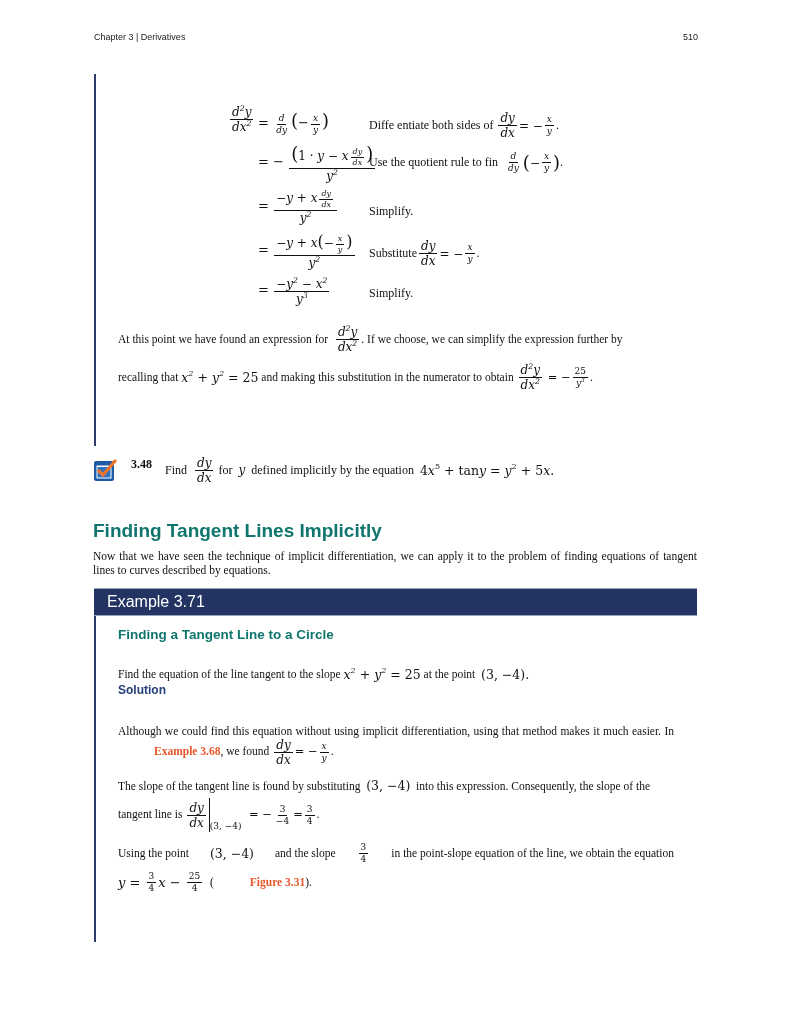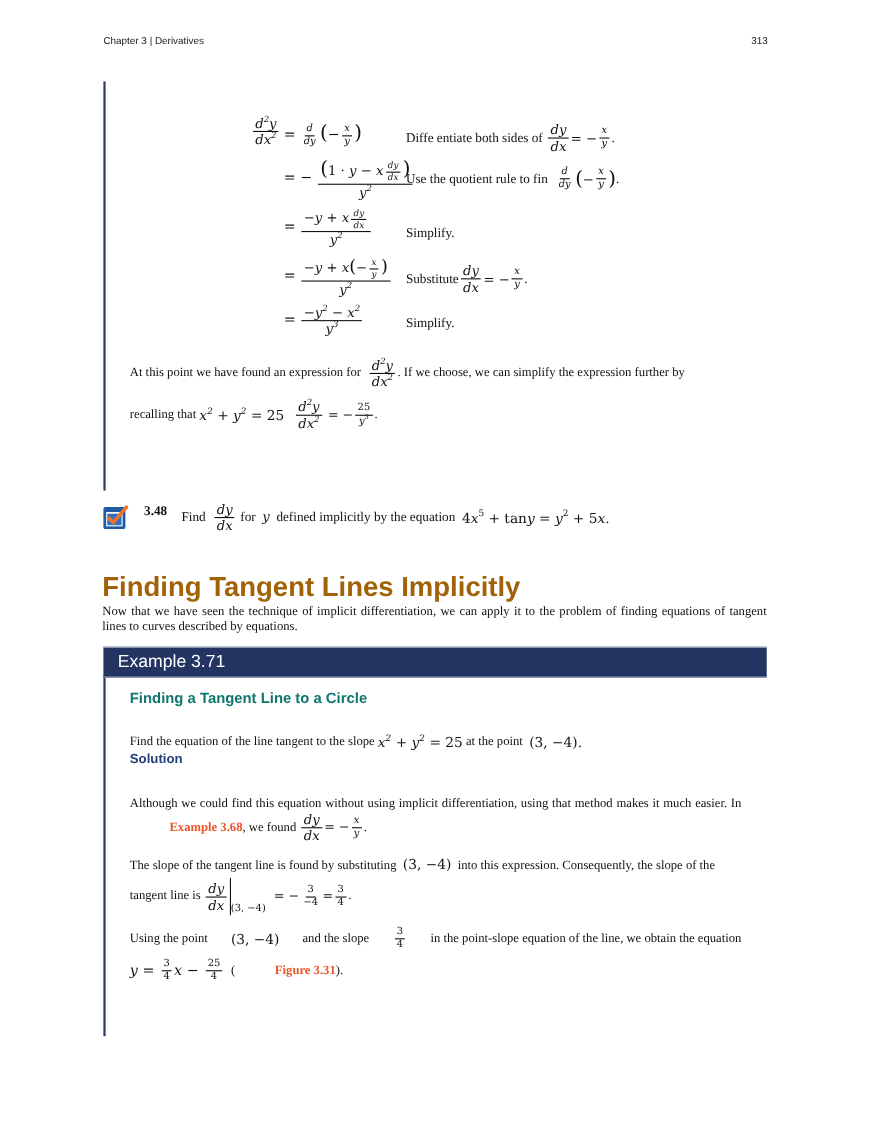--- a/index.html
+++ b/index.html
@@ -15,34 +15,34 @@
   .frac .num { padding:0 2px 1px; border-bottom:1px solid #111; }
   .frac .den { padding:1px 2px 0; }
   .frac.sm { font-size:9px; }
   .frac.md { font-size:12px; }
   sup { font-size:0.65em; vertical-align:0.7em; line-height:0; }
   .lhs { position:absolute; font-size:12px; }
   .eqs { position:absolute; left:258px; font-size:13px; }
   .note { position:absolute; left:369px; font-size:12px; display:flex; align-items:center; }
   .para { position:absolute; font-size:11.5px; line-height:1.2; text-align:justify; }
   .link { color:#e8562a; font-family:Liberation Serif, serif; font-weight:bold;margin-left:36px; }
-  .section-title { position:absolute; left:93px; top:520px; font-family:"Liberation Sans", sans-serif; font-size:25px; font-weight:bold; color:#a16207;text-align:right; }
+  .section-title { position:absolute; left:93px; top:520px; font-family:"Liberation Sans", sans-serif; font-size:19px; font-weight:bold; color:#0f766e;text-align:right; }
   .ex-bar { position:absolute; left:94px; top:588px; width:603px; height:26px; background:#233462; border-top:1px solid #9aa3bd; border-bottom:1px solid #9aa3bd; }
   .ex-bar span { position:absolute; left:13px; top:4px; color:#fff; font-family:"Liberation Sans", sans-serif; font-size:16px; }
   .ex-sub { position:absolute; left:118px; top:627px; font-family:"Liberation Sans", sans-serif; font-weight:bold; font-size:13.5px; color:#0f766e; }
   .sol { position:absolute; left:118px; top:683px; font-family:"Liberation Sans", sans-serif; font-weight:bold; font-size:12px; color:#25407a; }
   .checkicon { position:absolute; left:93px; top:458px; width:24px; height:24px; }
   .exnum { position:absolute; left:131px; top:457px; font-weight:bold; font-size:12px; }
   .bar-eval { display:inline-block; border-right:1px solid #111; height:34px; vertical-align:middle; margin-left:1px; position:relative; }
 </style>
 </head>
 <body>
 
 <div class="hdr hdr-left">Chapter 3 | Derivatives</div>
-<div class="hdr hdr-right">313</div>
+<div class="hdr hdr-right">510</div>
 
 <div class="rule" style="top:74px;height:372px;"></div>
 <div class="rule" style="top:614px;height:328px;"></div>
 
 <div class="lhs m" style="left:228px;top:106px;">
   <span class="frac md">
       <span class="num">d<sup>2</sup>y</span>
       <span class="den">dx<sup>2</sup></span>
     </span>
 </div>
@@ -140,21 +140,21 @@
   <span>At this point we have found an expression for</span>&nbsp;&nbsp;
   <span class="frac md m">
       <span class="num">d<sup>2</sup>y</span>
       <span class="den">dx<sup>2</sup></span>
     </span>
   <span>. If we choose, we can simplify the expression further by</span>
 </div>
 <div class="para" style="left:118px;top:364px;width:556px;display:flex;align-items:center;">
   <span>recalling that</span>&nbsp;
   <span class="m" style="font-size:12.5px;">x<sup>2</sup></span><span class="mr" style="font-size:12.5px;">&nbsp;+&nbsp;</span><span class="m" style="font-size:12.5px;">y<sup>2</sup></span><span class="mr" style="font-size:12.5px;">&nbsp;=&nbsp;25</span>&nbsp;
-  &nbsp;
+  <span>and making this substitution in the numerator to obtain</span>&nbsp;
   <span class="frac md m">
       <span class="num">d<sup>2</sup>y</span>
       <span class="den">dx<sup>2</sup></span>
     </span>
   <span class="mr">&nbsp;= −</span>
   <span class="frac sm mr">
       <span class="num">25</span>
       <span class="den m">y<sup>3</sup></span>
     </span><span>.</span>
 </div>

